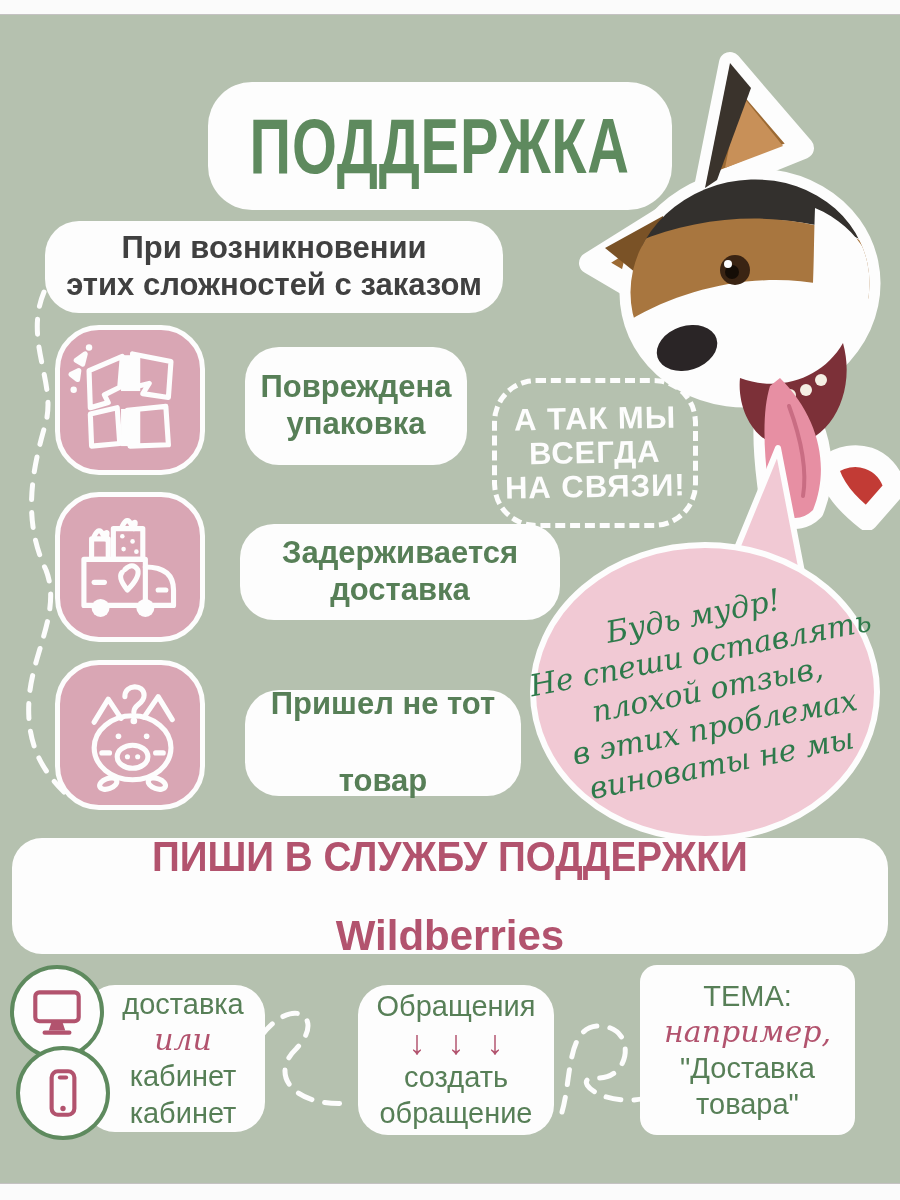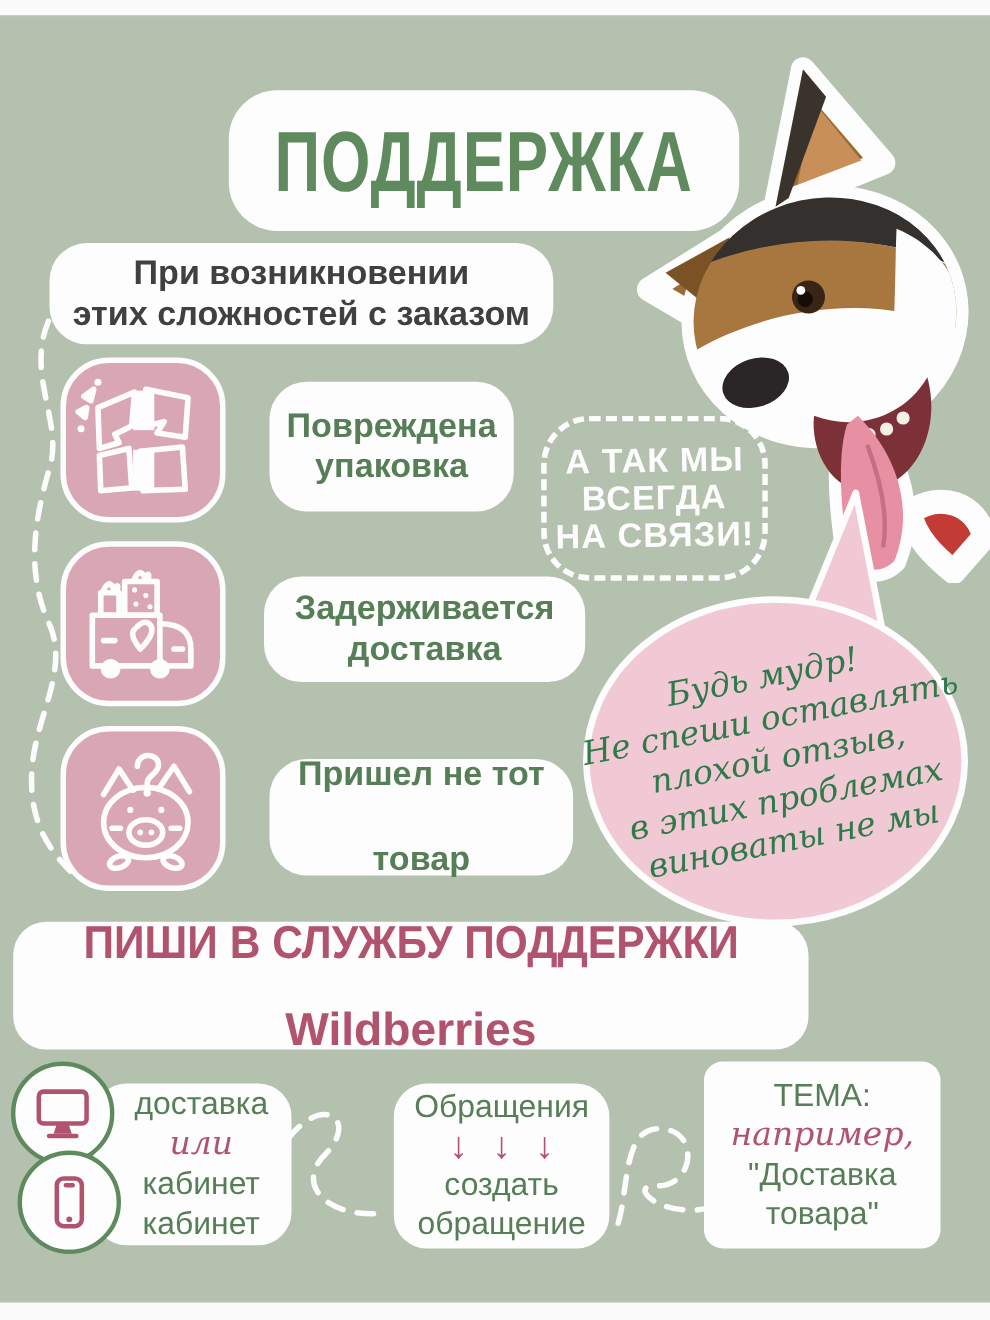--- a/index.html
+++ b/index.html
@@ -17,36 +17,36 @@
   
   .intro-card{left:45px;top:221px;width:458px;height:92px;border-radius:34px;z-index:4;}
   .intro-card div{color:#404040;font-weight:bold;font-size:31px;line-height:1.18;}
   
   .tile{left:55px;width:150px;height:150px;background:#d9a6b4;border:5px solid #fdfdfd;
         border-radius:44px;display:flex;align-items:center;justify-content:center;z-index:4;}
   .tile1{top:325px;} .tile2{top:492px;} .tile3{top:660px;}
   .label-card{border-radius:34px;z-index:4;}
   .label-card div{color:#577f57;font-weight:bold;font-size:31px;line-height:1.18;}
   .label1{left:245px;top:347px;width:222px;height:118px;}
-  .label2{left:240px;top:524px;width:292px;height:96px;}
+  .label2{left:240px;top:524px;width:320px;height:96px;}
   .label3{left:245px;top:690px;width:276px;height:106px;gap:40px;}
   
   .comic-bubble{left:492px;top:378px;width:206px;height:150px;border:5px dashed #fdfdfd;
                 border-radius:44px;display:flex;flex-direction:column;align-items:center;
                 justify-content:center;z-index:6;}
   .comic-bubble div{color:#fdfdfd;font-weight:bold;font-size:31px;line-height:1.1;
                     letter-spacing:1px;transform:rotate(-1deg);}
   
   .advice-text{left:535px;top:575px;width:345px;height:230px;z-index:7;
                display:flex;flex-direction:column;align-items:center;justify-content:center;
                transform:rotate(-11deg);text-align:center;}
   .advice-text div{color:#2e7a4b;font-family:"DejaVu Serif",serif;font-style:italic;
                    font-size:30px;line-height:1.25;white-space:nowrap;}
   
-  .heading-card{left:12px;top:838px;width:723px;height:116px;border-radius:30px;z-index:4;gap:29px;}
+  .heading-card{left:12px;top:838px;width:876px;height:116px;border-radius:30px;z-index:4;gap:29px;}
   .heading-card .l1{color:#b2536e;font-weight:bold;font-size:42px;letter-spacing:0px;
                     transform:scaleX(0.92);white-space:nowrap;}
   .heading-card .l2{color:#b2536e;font-weight:bold;font-size:42px;margin-top:2px;}
   
   .bcard{border-radius:30px;z-index:4;}
   .bcard .g{color:#577f57;font-size:29px;line-height:1.25;}
   .bcard .p{color:#b2536e;font-family:"DejaVu Serif",serif;font-style:italic;font-size:30px;line-height:1.2;}
   .bcard1{left:85px;top:985px;width:180px;height:147px;padding-left:16px;}
   .bcard2{left:358px;top:985px;width:196px;height:150px;}
   .bcard3{left:640px;top:965px;width:215px;height:170px;border-radius:17px;}

